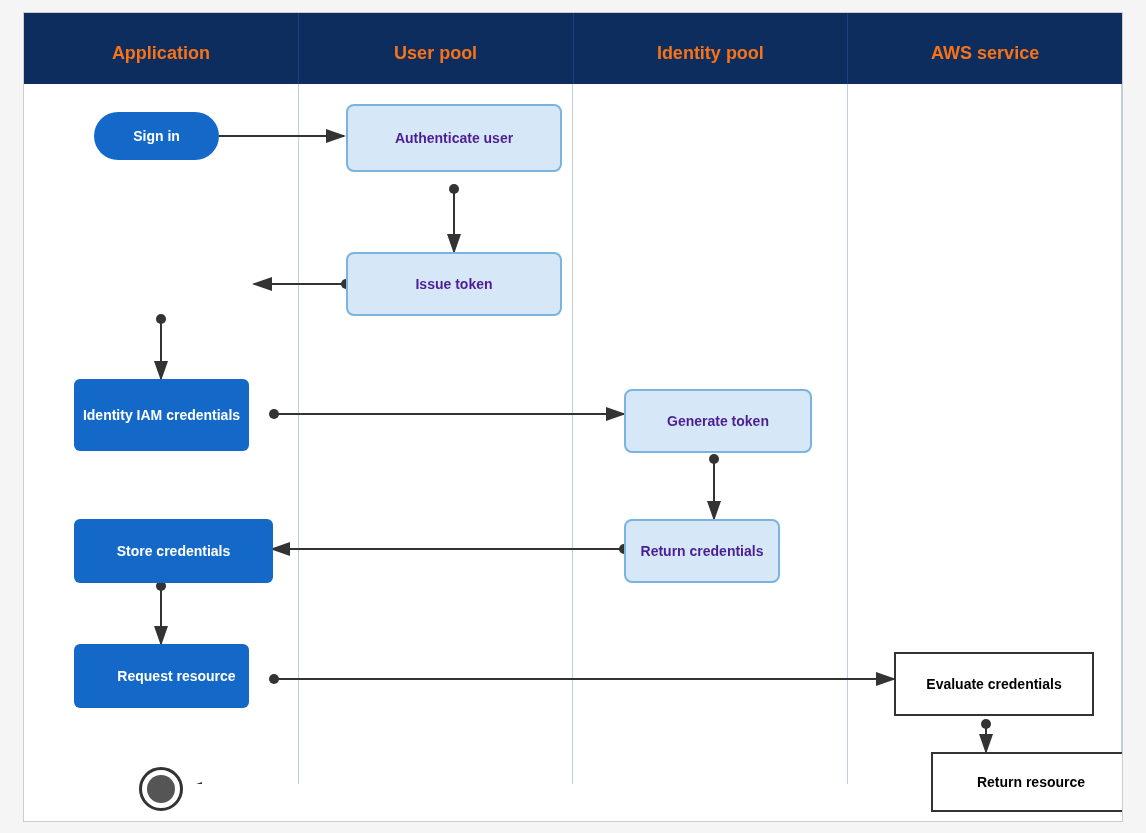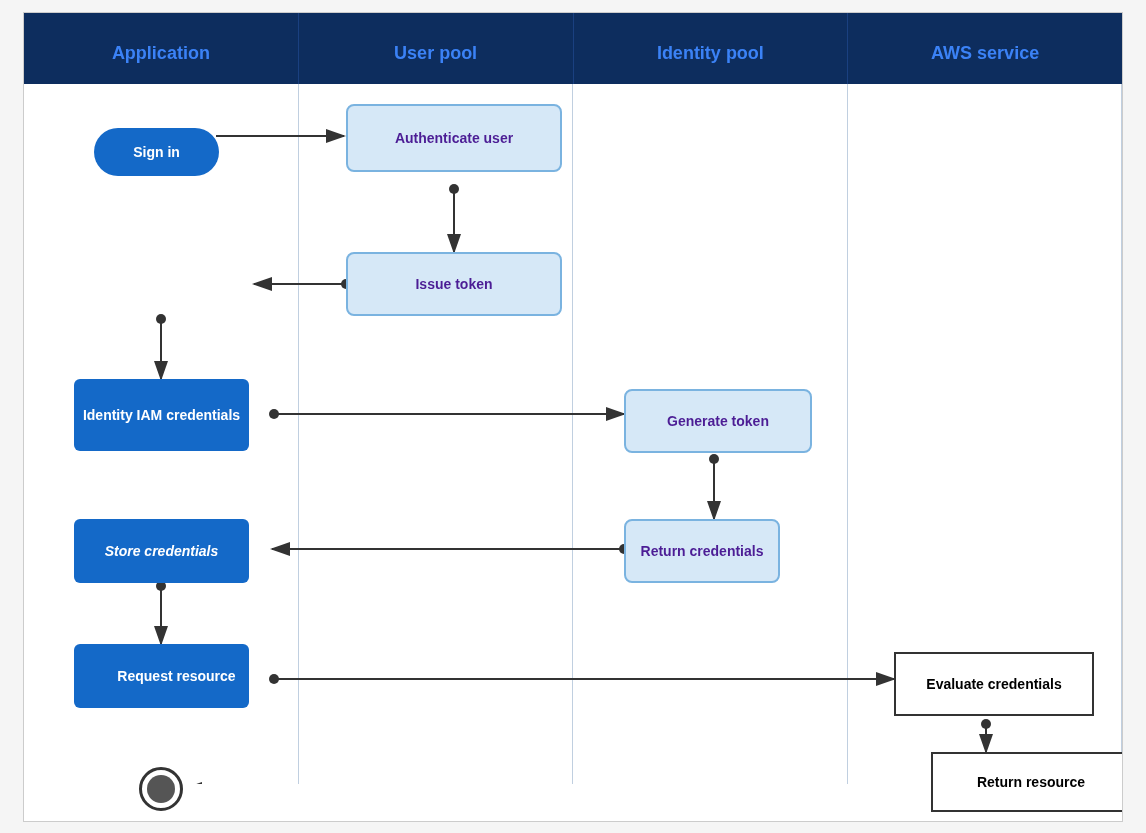--- a/index.html
+++ b/index.html
@@ -20,21 +20,21 @@
       overflow: hidden;
     }
     
     .columns-header {
       display: flex;
       width: 100%;
     }
     .col-header {
       flex: 1;
       background: #0d2d5e;
-      color: #3b82f6;
+      color: #f97316;
       font-weight: bold;
       font-size: 18px;
       text-align: center;
       padding: 30px 10px 20px;
       border-right: 1px solid #1a4080;
     }
     .col-header:last-child { border-right: none; }
 
     
     .swimlane-area {
@@ -168,34 +168,34 @@
       <line x1="870" y1="705" x2="160" y2="705" stroke="#333" stroke-width="2" marker-end="url(#arrow)"></line>
       <circle cx="870" cy="705" r="5" fill="#333"></circle>
 
       <defs>
         <marker id="arrow" markerWidth="10" markerHeight="7" refX="9" refY="3.5" orient="auto">
           <polygon points="0 0, 10 3.5, 0 7" fill="#333"></polygon>
         </marker>
       </defs>
     </svg>
 
-    <div class="node node-oval" style="left:70px; top:28px; width:125px; height:48px;margin-top:16px;">Sign in</div>
+    <div class="node node-oval" style="left:70px; top:28px; width:125px; height:48px;">Sign in</div>
 
     <div class="node node-light" style="left:322px; top:20px; width:216px; height:68px;">Authenticate user</div>
 
     <div class="node node-light" style="left:322px; top:168px; width:216px; height:64px;">Issue token</div>
 
 
     <div class="node node-blue" style="left:50px; top:295px; width:175px; height:72px;">Identity IAM credentials</div>
 
     <div class="node node-light" style="left:600px; top:305px; width:188px; height:64px;">Generate token</div>
 
     <div class="node node-light" style="left:600px; top:435px; width:156px; height:64px;">Return credentials</div>
 
-    <div class="node node-blue" style="left:50px; top:435px; width:175px; height:64px;font-style:italic;">Store credentials</div>
+    <div class="node node-blue" style="left:50px; top:435px; width:199px; height:64px;">Store credentials</div>
 
     <div class="node node-blue" style="left:50px; top:560px; width:175px; height:64px;padding-left:30px;">Request resource</div>
 
     <div class="node node-white" style="left:870px; top:568px; width:200px; height:64px;">Evaluate credentials</div>
 
     <div class="node node-white" style="left:870px; top:668px; width:200px; height:60px;margin-left:37px;">Return resource</div>
 
     <div class="node-end" style="position:absolute; left:115px; top:683px;">
       <div class="node-end-inner"></div>
     </div>

